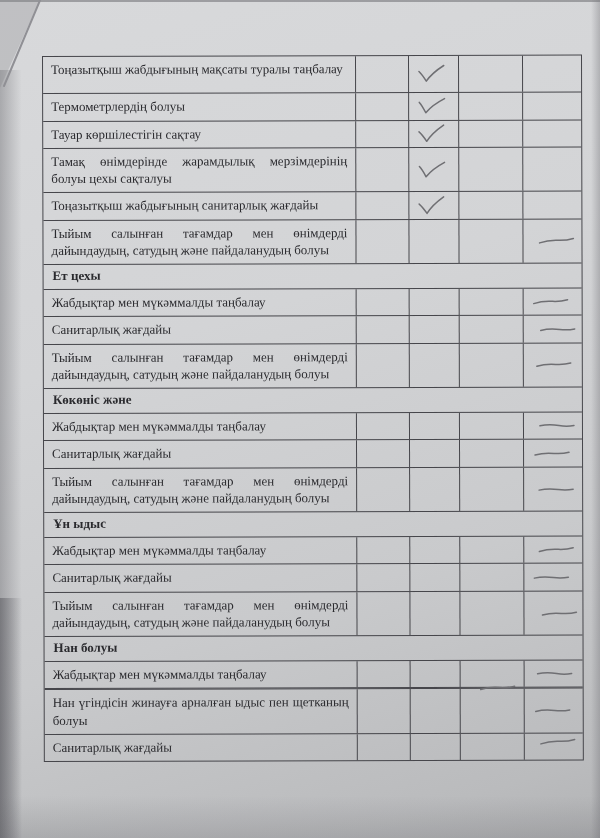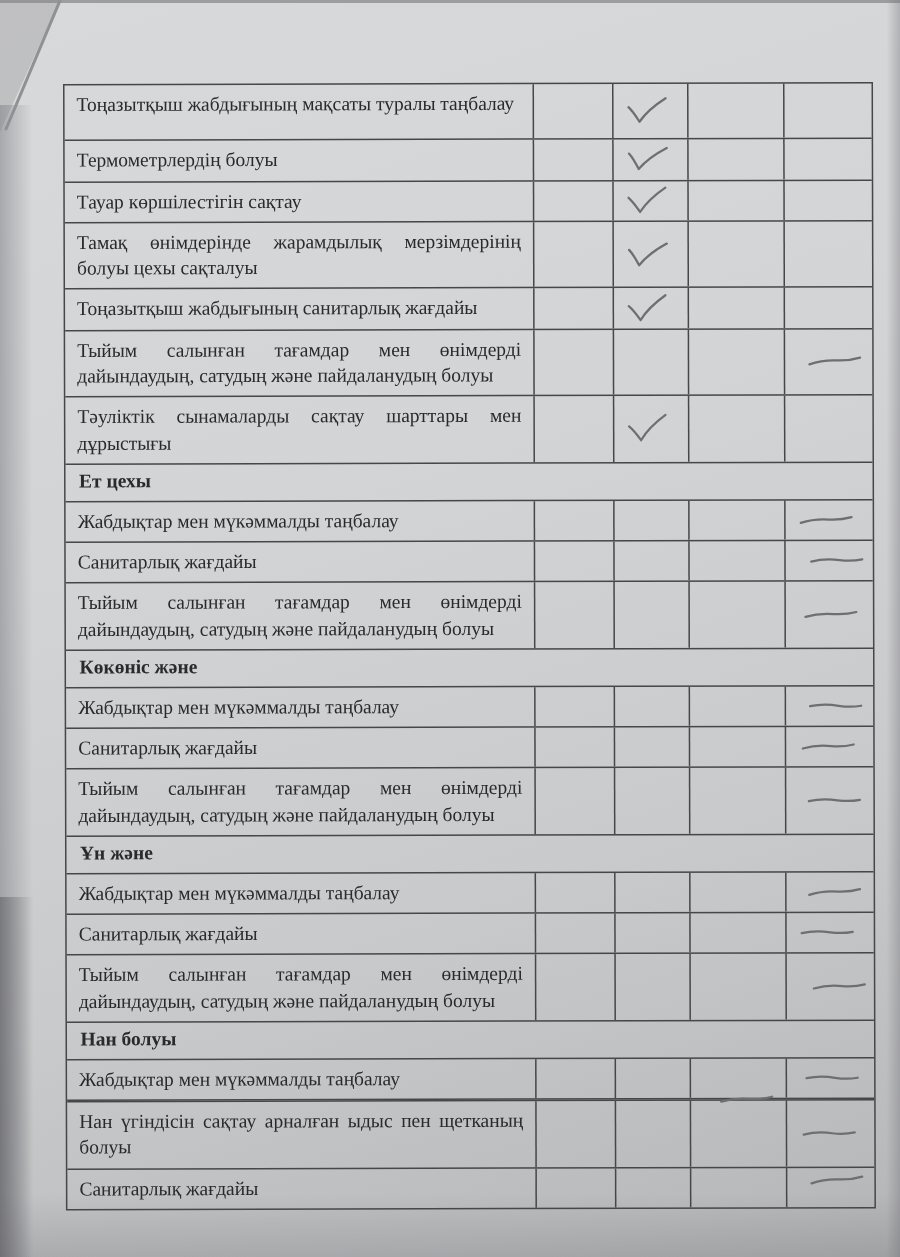--- a/index.html
+++ b/index.html
@@ -161,33 +161,20 @@
         <div class="cell data-cell"></div>
         <div class="cell data-cell"></div>
         <div class="cell data-cell">
           <span class="mark mark-dash" style="transform: translate(calc(-50% + 3px), -50%) rotate(-4deg);">
             <svg width="38" height="8" viewBox="0 0 38 8">
               <path d="M2 5 Q11 2.6 21 3.8 Q29 4.6 36 3" fill="none" stroke="#6f6f73" stroke-width="1.5" stroke-linecap="round" stroke-linejoin="round"></path>
             </svg>
           </span>
         </div>
       </div>
-      <div class="row data-row">
-        <div class="cell label-cell">Тәуліктік сынамаларды сақтау шарттары мен дұрыстығы</div>
-        <div class="cell data-cell"></div>
-        <div class="cell data-cell">
-          <span class="mark mark-check" style="transform: translate(calc(-50% + 0px), -50%) rotate(-6deg);">
-            <svg width="30" height="24" viewBox="0 0 30 24">
-              <path d="M3 9 Q6 12 10 19 Q16 11 28 4" fill="none" stroke="#6f6f73" stroke-width="1.5" stroke-linecap="round" stroke-linejoin="round"></path>
-            </svg>
-          </span>
-        </div>
-        <div class="cell data-cell"></div>
-        <div class="cell data-cell"></div>
-      </div>
     </div>
     <div class="section sec-1">
       <div class="header-row"><span>Ет цехы</span></div>
       <div class="row data-row">
         <div class="cell label-cell">Жабдықтар мен мүкәммалды таңбалау</div>
         <div class="cell data-cell"></div>
         <div class="cell data-cell"></div>
         <div class="cell data-cell"></div>
         <div class="cell data-cell">
           <span class="mark mark-dash" style="transform: translate(calc(-50% - 3px), -50%) rotate(-3deg);">
@@ -260,21 +247,21 @@
         <div class="cell data-cell">
           <span class="mark mark-dash" style="transform: translate(calc(-50% + 2px), -50%) rotate(2deg);">
             <svg width="38" height="8" viewBox="0 0 38 8">
               <path d="M2 5 Q11 2.6 21 3.8 Q29 4.6 36 3" fill="none" stroke="#6f6f73" stroke-width="1.5" stroke-linecap="round" stroke-linejoin="round"></path>
             </svg>
           </span>
         </div>
       </div>
     </div>
     <div class="section sec-3">
-      <div class="header-row"><span>Ұн және</span></div>
+      <div class="header-row"><span>Ұн ыдыс</span></div>
       <div class="row data-row">
         <div class="cell label-cell">Жабдықтар мен мүкәммалды таңбалау</div>
         <div class="cell data-cell"></div>
         <div class="cell data-cell"></div>
         <div class="cell data-cell"></div>
         <div class="cell data-cell">
           <span class="mark mark-dash" style="transform: translate(calc(-50% + 2px), -50%) rotate(-3deg);">
             <svg width="38" height="8" viewBox="0 0 38 8">
               <path d="M2 5 Q11 2.6 21 3.8 Q29 4.6 36 3" fill="none" stroke="#6f6f73" stroke-width="1.5" stroke-linecap="round" stroke-linejoin="round"></path>
             </svg>
@@ -329,21 +316,21 @@
         <div class="cell data-cell"></div>
         <div class="cell data-cell">
           <span class="mark mark-dash" style="transform: translate(calc(-50% + 4px), -50%) rotate(-2deg);">
             <svg width="38" height="8" viewBox="0 0 38 8">
               <path d="M2 5 Q11 2.6 21 3.8 Q29 4.6 36 3" fill="none" stroke="#6f6f73" stroke-width="1.5" stroke-linecap="round" stroke-linejoin="round"></path>
             </svg>
           </span>
         </div>
       </div>
       <div class="row data-row">
-        <div class="cell label-cell">Нан үгіндісін сақтау арналған ыдыс пен щетканың болуы</div>
+        <div class="cell label-cell">Нан үгіндісін жинауға арналған ыдыс пен щетканың болуы</div>
         <div class="cell data-cell"></div>
         <div class="cell data-cell"></div>
         <div class="cell data-cell"></div>
         <div class="cell data-cell">
           <span class="mark mark-dash" style="transform: translate(calc(-50% - 2px), -50%) rotate(1deg);">
             <svg width="38" height="8" viewBox="0 0 38 8">
               <path d="M2 5 Q11 2.6 21 3.8 Q29 4.6 36 3" fill="none" stroke="#6f6f73" stroke-width="1.5" stroke-linecap="round" stroke-linejoin="round"></path>
             </svg>
           </span>
         </div>

